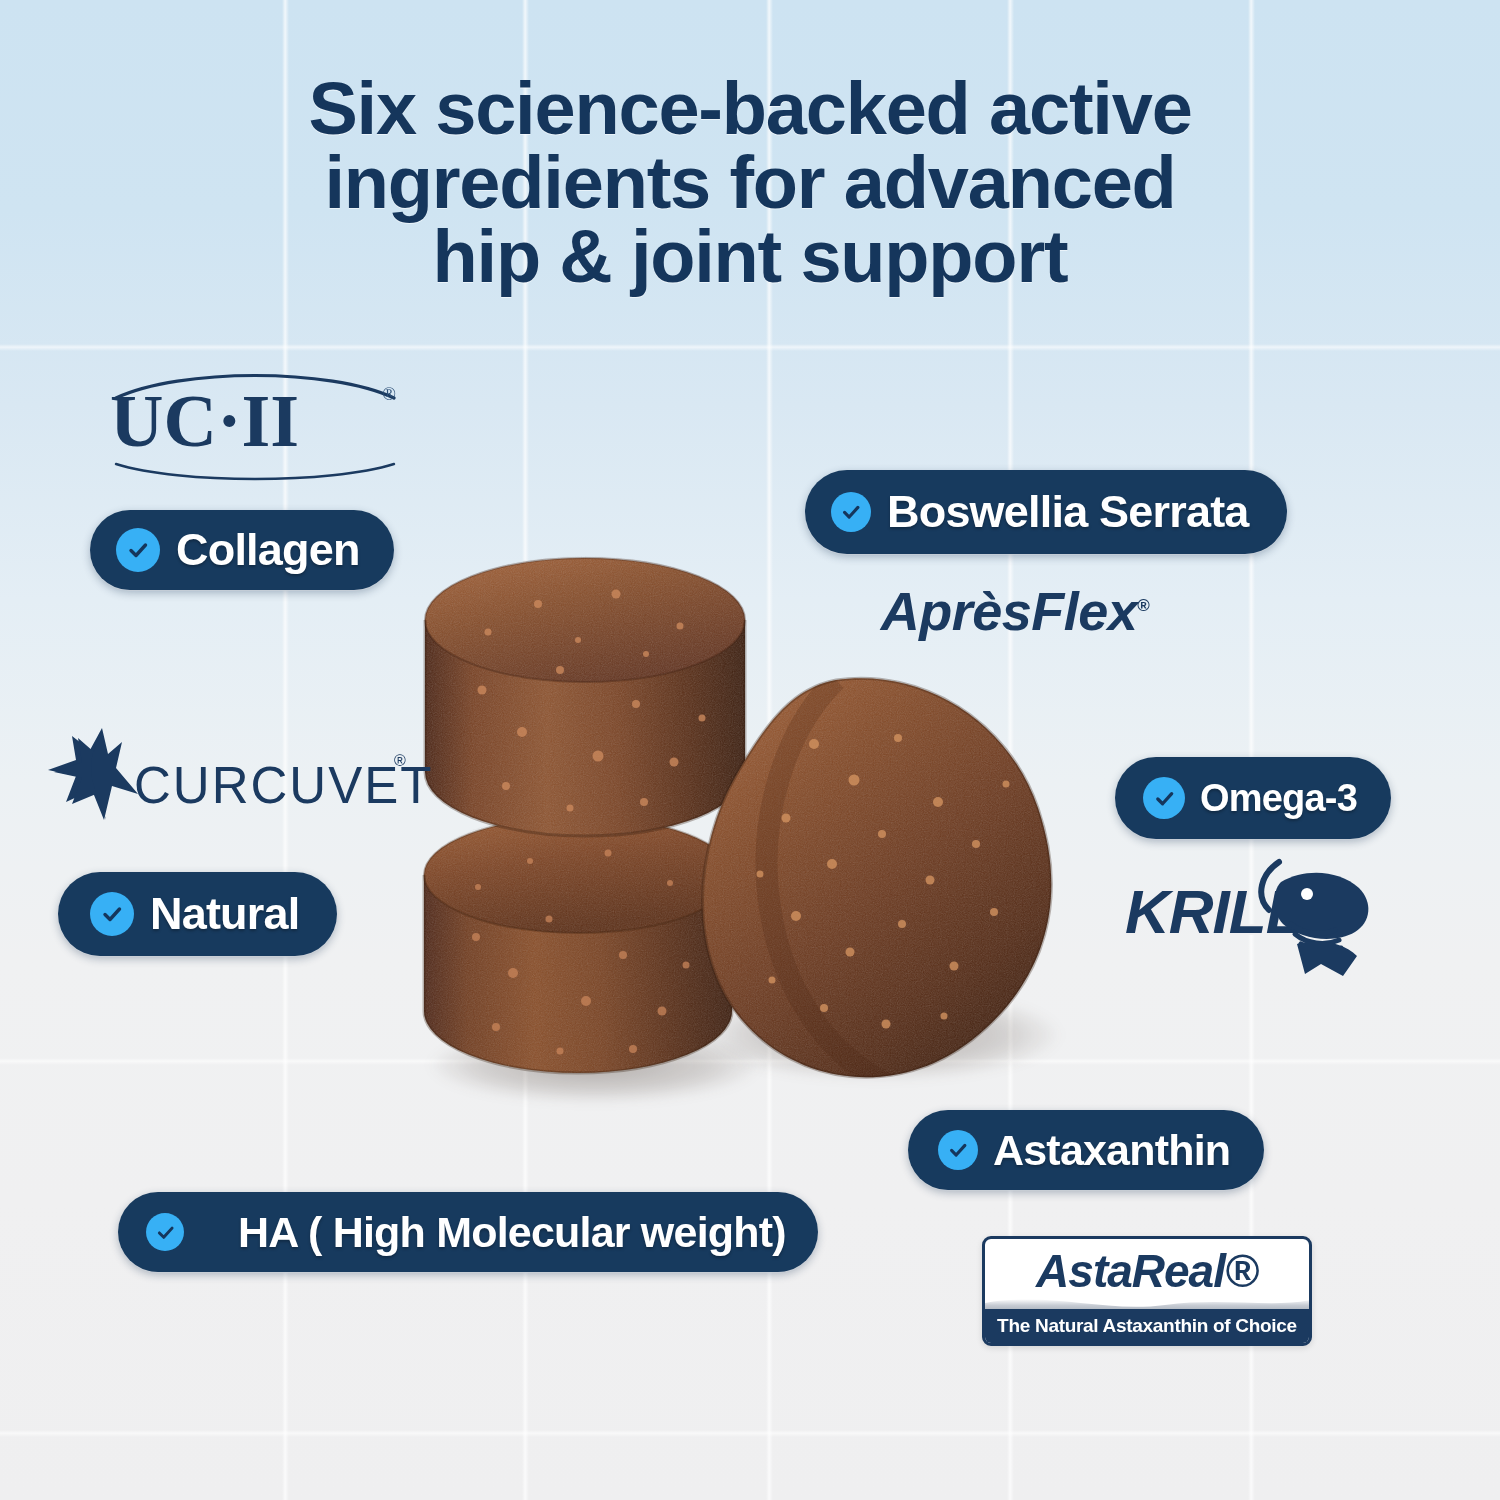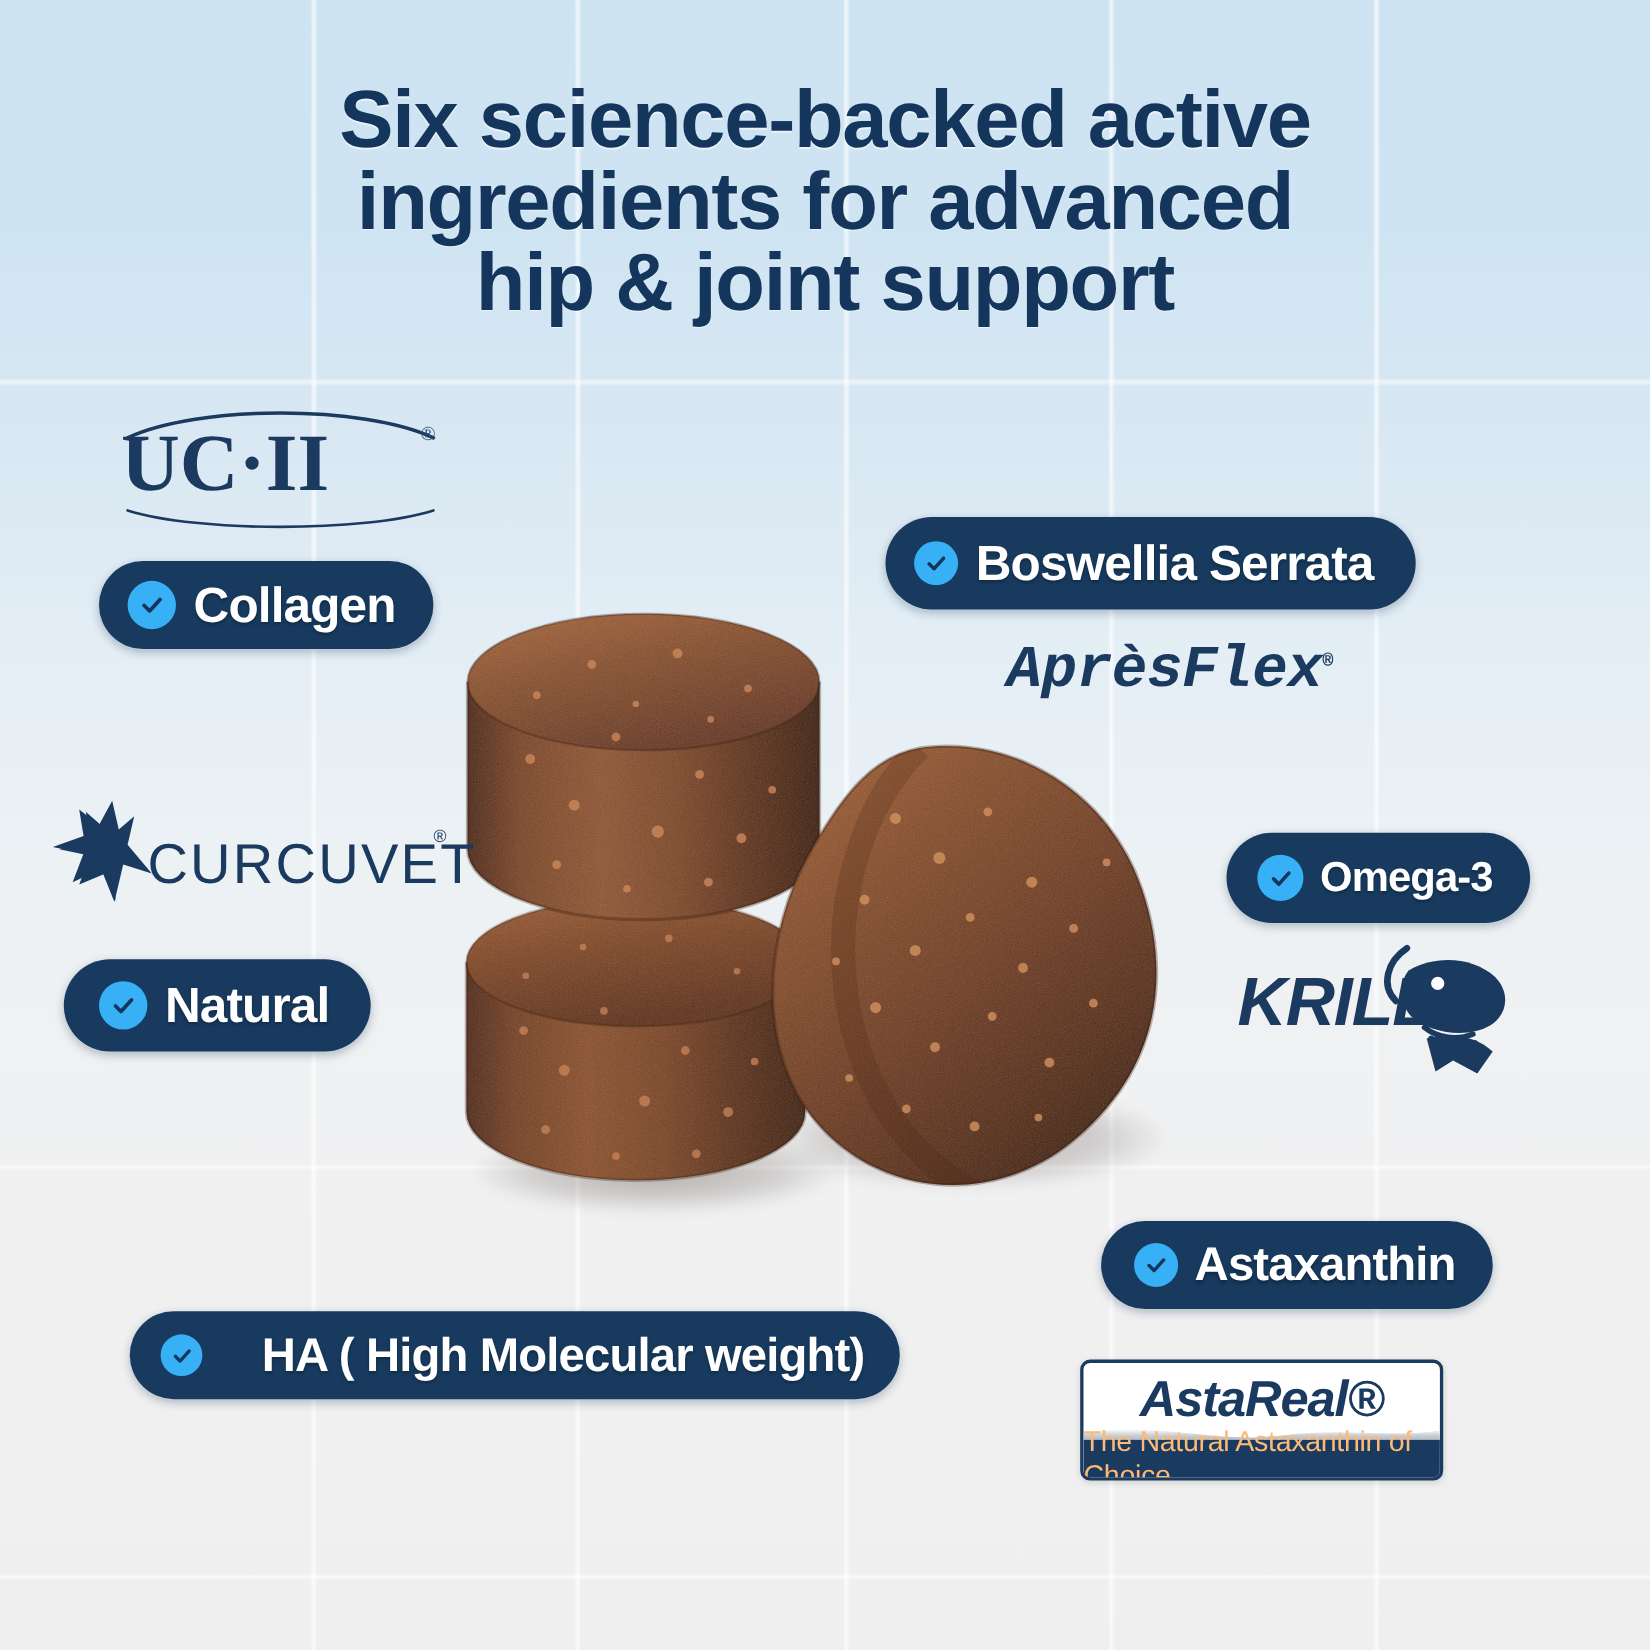--- a/index.html
+++ b/index.html
@@ -67,21 +67,21 @@
   #pill-boswellia .plabel { font-size:45px; }
 
   #pill-curcumin  { left:58px;  top:872px;  height:84px; padding:0 38px 0 32px; }
   #pill-curcumin .chk { width:44px; height:44px; margin-right:16px; }
   #pill-curcumin .plabel { font-size:45px; }
 
   #pill-omega     { left:1115px; top:757px; height:82px; padding:0 34px 0 28px; }
   #pill-omega .chk { width:42px; height:42px; margin-right:15px; }
   #pill-omega .plabel { font-size:38px; }
 
-  #pill-astax     { left:1001px; top:1110px; height:80px; padding:0 34px 0 30px; }
+  #pill-astax     { left:908px; top:1110px; height:80px; padding:0 34px 0 30px; }
   #pill-astax .chk { width:40px; height:40px; margin-right:15px; }
   #pill-astax .plabel { font-size:43px; }
 
   #pill-ha        { left:118px; top:1192px; height:80px; padding:0 32px 0 28px;gap:40px; }
   #pill-ha .chk { width:38px; height:38px; margin-right:14px; }
   #pill-ha .plabel { font-size:43px; }
 
   
   .logo { position:absolute; z-index:7; color:#1b3a60; }
 
@@ -96,25 +96,25 @@
   }
   #logo-ucii .reg {
     position:absolute; right:4px; top:12px;
     font-family:"Liberation Serif", serif;
     font-size:18px; color:#2d5078;
   }
   #logo-ucii svg { position:absolute; inset:0; }
 
   
   #logo-apresflex {
-    left:915px; top:580px; width:300px;
-    font-family:Liberation Mono, monospace;
+    left:865px; top:580px; width:300px;
+    font-family:Liberation Sans, sans-serif;
     font-style:italic; font-weight:700;
     font-size:54px; color:#1b3a60; letter-spacing:-.5px;
-    text-align:left; white-space:nowrap;
+    text-align:center; white-space:nowrap;
   }
   #logo-apresflex .reg { font-size:17px; font-style:normal; vertical-align:super; }
 
   
   #logo-curcuvet { left:42px; top:724px; width:380px; height:110px; }
   #logo-curcuvet .cv-word {
     position:absolute; left:92px; top:32px;
     font-size:51px; font-weight:400;
     letter-spacing:2px; color:#1b3a60;
     font-family:"Liberation Sans", sans-serif;
@@ -154,21 +154,21 @@
     color:#1b3a60; letter-spacing:-1px;
     font-family:"Liberation Sans", sans-serif;
   }
   #logo-astareal .ar-wave { position:absolute; left:0; right:0; top:50px; height:28px; }
   #logo-astareal .ar-bar {
     position:absolute; left:0; right:0; bottom:0; height:34px;
     background:#1b3a60;
     display:flex; align-items:center; justify-content:center;
   }
   #logo-astareal .ar-tag {
-    color:#fdba74; font-size:26px; font-weight:400;
+    color:#ffffff; font-size:19px; font-weight:700;
     letter-spacing:-.3px;
     font-family:"Liberation Sans", sans-serif;
   }
 
   
   #chews { position:absolute; left:400px; top:520px; width:720px; height:620px; z-index:4; }
   .chew { position:absolute; }
   .shadow-blob {
     position:absolute; border-radius:50%;
     background:radial-gradient(ellipse at center, rgba(60,45,35,.34) 0%, rgba(60,45,35,.16) 50%, rgba(60,45,35,0) 72%);

